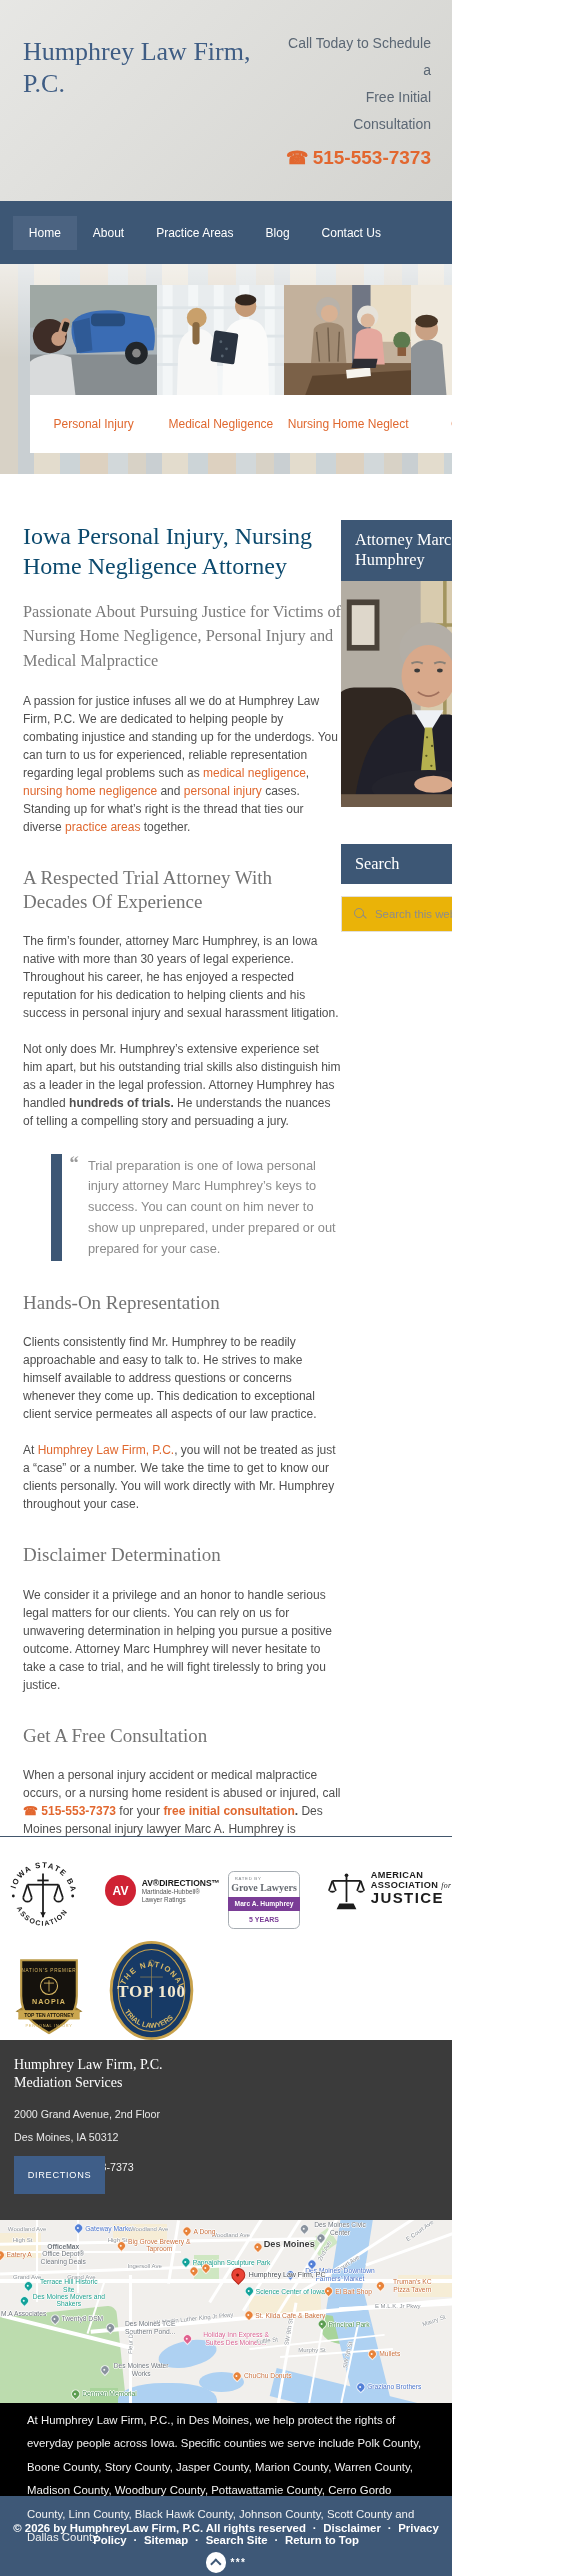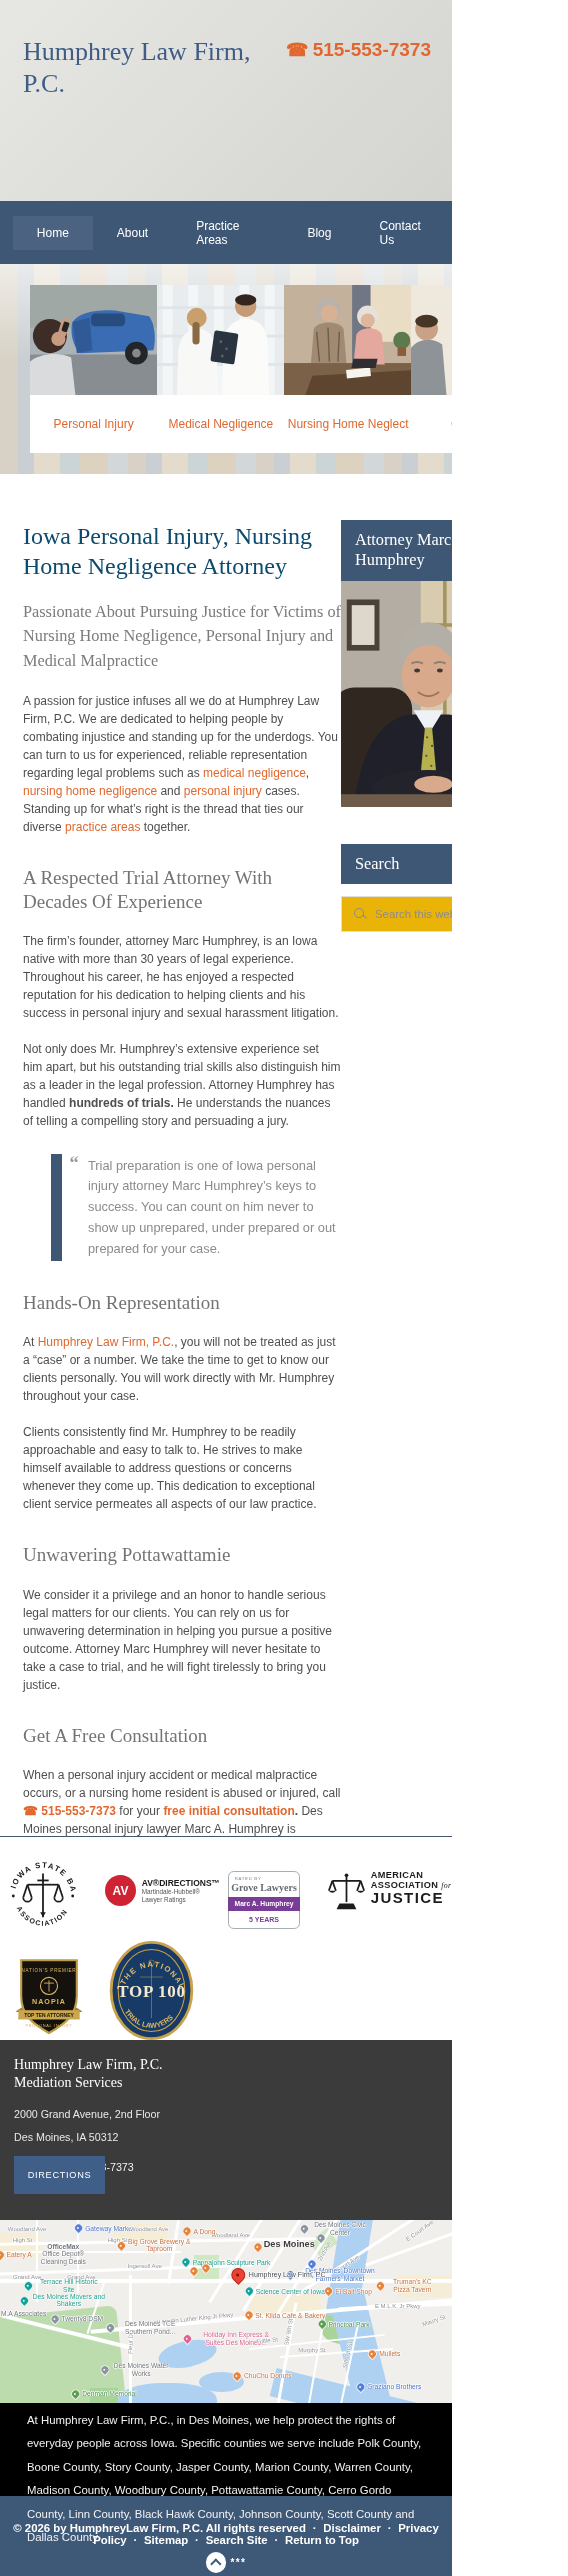--- a/index.html
+++ b/index.html
@@ -12,21 +12,21 @@
   .site-title{position:absolute;left:23px;top:36px;width:263px;font-family:"Liberation Serif",serif;
     font-size:26px;line-height:1.22;color:#3f5d84;font-weight:400;}
   .header-right{position:absolute;right:21px;top:30px;text-align:right;}
   .tagline{font-size:14px;line-height:27px;color:#5b6774;}
   .tagline span{display:block;}
   .header-phone{margin-top:8.5px;font-size:19px;color:#e2672f;font-weight:bold;}
   .header-phone .ph-icon{font-size:18px;margin-right:4.3px;}
 
   
   .nav{height:63px;background:#3d5775;display:flex;align-items:center;padding-left:12.8px;}
-  .nav a{display:inline-block;color:#fff;text-decoration:none;font-size:12px;padding:10px 24px;}
+  .nav a{display:inline-block;color:#fff;text-decoration:none;font-size:12px;padding:10px 16px;}
   .nav a.active{background:#4b6381;}
 
   
   .banner{height:210px;position:relative;
     background:linear-gradient(180deg,rgba(255,255,255,.6),rgba(255,255,255,0) 45%),
     repeating-linear-gradient(90deg,#d8d2c6 0 18.5px,#c9cfd2 18.5px 34px,#e3dccd 34px 60px,#ccd4d7 60px 80px,#ddd1c0 80px 108px,#d2d8da 108px 128px);}
   .banner-card{position:absolute;left:30px;top:21px;width:509px;height:168px;background:#fff;}
   .strip{display:flex;}
   .photo{width:127px;height:110px;overflow:hidden;}
   .photo svg{display:block;}
@@ -183,20 +183,26 @@
   .stars{font-size:10px;letter-spacing:1.4px;}
 </style>
 </head>
 <body>
 
 <div class="page">
 
   <header class="site-header">
     <div class="site-title">Humphrey Law Firm, P.C.</div>
     <div class="header-right">
+      <div class="tagline">
+        <span>Call Today to Schedule</span>
+        <span>a</span>
+        <span>Free Initial</span>
+        <span>Consultation</span>
+      </div>
       <div class="header-phone"><span class="ph-icon">☎</span><span>515-553-7373</span></div>
     </div>
   </header>
 
   <nav class="nav">
     <a href="#" class="active">Home</a>
     <a href="#">About</a>
     <a href="#">Practice Areas</a>
     <a href="#">Blog</a>
     <a href="#">Contact Us</a>
@@ -311,23 +317,23 @@
       <p>A passion for justice infuses all we do at Humphrey Law Firm, P.C. We are dedicated to helping people by combating injustice and standing up for the underdogs. You can turn to us for experienced, reliable representation regarding legal problems such as <a class="rich-link" href="#">medical negligence</a>, <a class="rich-link" href="#">nursing home negligence</a> and  <a class="rich-link" href="#">personal injury</a> cases. Standing up for what’s right is the thread that ties our diverse <a class="rich-link" href="#">practice areas</a> together.</p>
       <h2 class="section">A Respected Trial Attorney With Decades Of Experience</h2>
       <p>The firm’s founder, attorney Marc Humphrey, is an Iowa native with more than 30 years of legal experience. Throughout his career, he has enjoyed a respected reputation for his dedication to helping clients and his success in personal injury and sexual harassment litigation.</p>
       <p>Not only does Mr. Humphrey’s extensive experience set him apart, but his outstanding trial skills also distinguish him as a leader in the legal profession. Attorney Humphrey has handled <strong>hundreds of trials.</strong> He understands the nuances of telling a compelling story and persuading a jury.</p>
       <blockquote class="pull">
         <span class="bar"></span>
         <span class="qmark">“</span>
         <p>Trial preparation is one of Iowa personal injury attorney Marc Humphrey’s keys to success. You can count on him never to show up unprepared, under prepared or out prepared for your case.</p>
       </blockquote>
       <h2 class="section">Hands-On Representation</h2>
+      <p>Clients consistently find Mr. Humphrey to be readily approachable and easy to talk to. He strives to make himself available to address questions or concerns whenever they come up. This dedication to exceptional client service permeates all aspects of our law practice.</p>
       <p>At <a class="rich-link" href="#">Humphrey Law Firm, P.C.</a>, you will not be treated as just a “case” or a number. We take the time to get to know our clients personally. You will work directly with Mr. Humphrey throughout your case.</p>
-      <p>Clients consistently find Mr. Humphrey to be readily approachable and easy to talk to. He strives to make himself available to address questions or concerns whenever they come up. This dedication to exceptional client service permeates all aspects of our law practice.</p>
-      <h2 class="section">Unwavering Pottawattamie</h2>
+      <h2 class="section">Disclaimer Determination</h2>
       <p>We consider it a privilege and an honor to handle serious legal matters for our clients. You can rely on us for unwavering determination in helping you pursue a positive outcome. Attorney Marc Humphrey will never hesitate to take a case to trial, and he will fight tirelessly to bring you justice.</p>
       <h2 class="section">Get A Free Consultation</h2>
       <p>When a personal injury accident or medical malpractice occurs, or a nursing home resident is abused or injured, call <strong class="rich-phone">☎  515-553-7373</strong> for your <a class="rich-link rich-boldlink" href="#">free initial consultation</a><strong>.</strong>  Des Moines personal injury lawyer Marc A. Humphrey is dedicated to obtaining justice and compensation for your losses.  We offer convenient evening and weekend appointments. Based in Des Moines, Iowa, attorney Marc Humphrey handles cases statewide.</p>
     </div>
 
     <aside class="sidebar">
       <div class="attorney">
         <div class="side-header">Attorney Marc Humphrey</div>
         <div class="attorney-photo">
           <svg width="175" height="226" viewBox="0 0 246 318">

